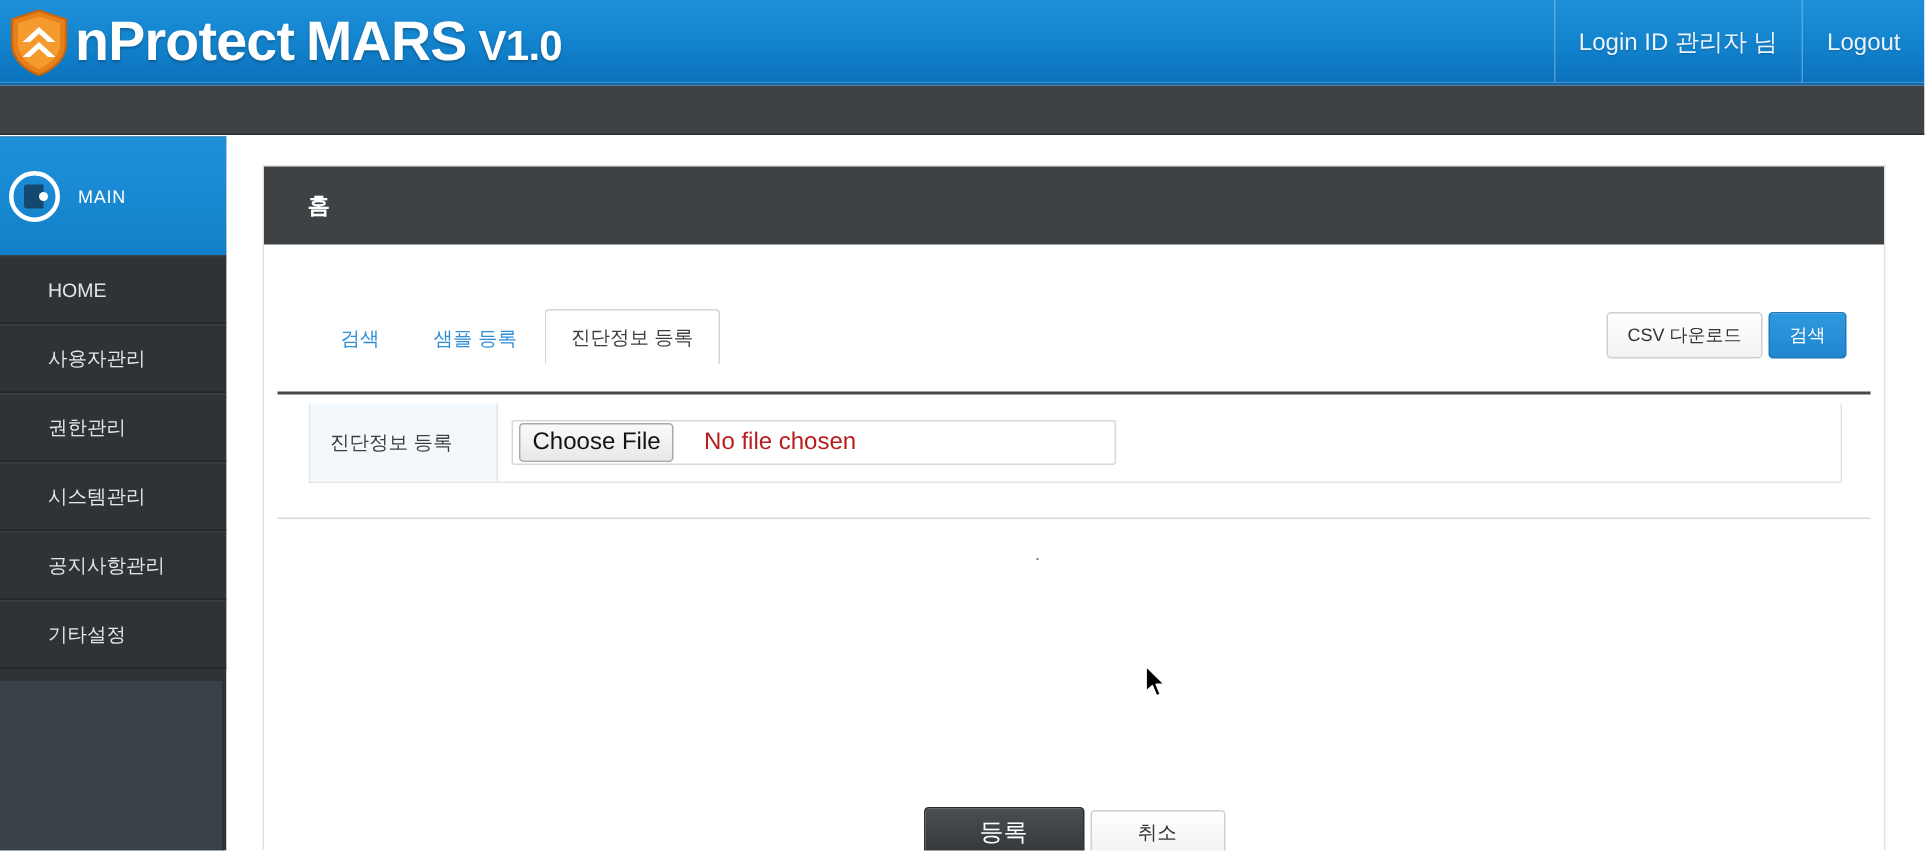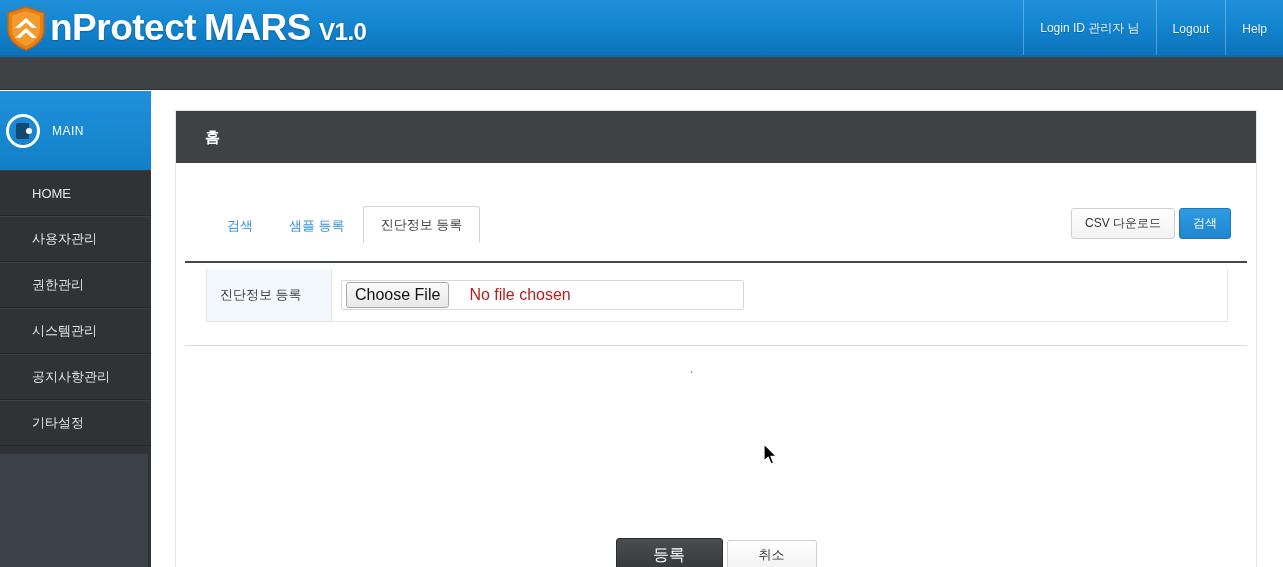--- a/index.html
+++ b/index.html
@@ -43,39 +43,39 @@
   .brand-text {
     color: #ffffff;
     font-size: 37px;
     font-weight: bold;
     letter-spacing: -0.5px;
     white-space: nowrap;
     text-shadow: 0 1px 2px rgba(0,0,0,0.25);
   }
   .brand-text .mars { margin-left: 8px; }
   .brand-text .ver {
-    font-size: 24px;
+    font-size: 28px;
     margin-left: 8px;
     font-weight: bold;
   }
 
   .header-links {
     position: absolute;
     right: 0; top: 0;
     height: 57px;
     display: flex;
     align-items: stretch;
   }
   .header-link {
     display: flex;
     align-items: center;
     justify-content: center;
     padding: 0 16px;
     color: #eaf5fd;
-    font-size: 12px;
+    font-size: 16px;
     white-space: nowrap;
     border-left: 1px solid rgba(255,255,255,0.28);
     cursor: pointer;
     text-shadow: 0 1px 1px rgba(0,0,0,0.2);
   }
   .header-link.first { border-left: 1px solid rgba(255,255,255,0.28); }
 
   
   .nav-strip {
     position: absolute;
@@ -389,23 +389,20 @@
         <span>nProtect</span><span class="mars">MARS</span><span class="ver">V1.0</span>
       </div>
     </div>
 
     <div class="header-links">
       <div class="header-link first">
         <span>Login ID 관리자 님</span>
       </div>
       <div class="header-link">
         <span>Logout</span>
-      </div>
-      <div class="header-link">
-        <span>Help</span>
       </div>
     </div>
   </div>
 
   <div class="nav-strip"></div>
 
   <div class="sidebar">
 
     <div class="side-main">
       <div class="main-ring"></div>

